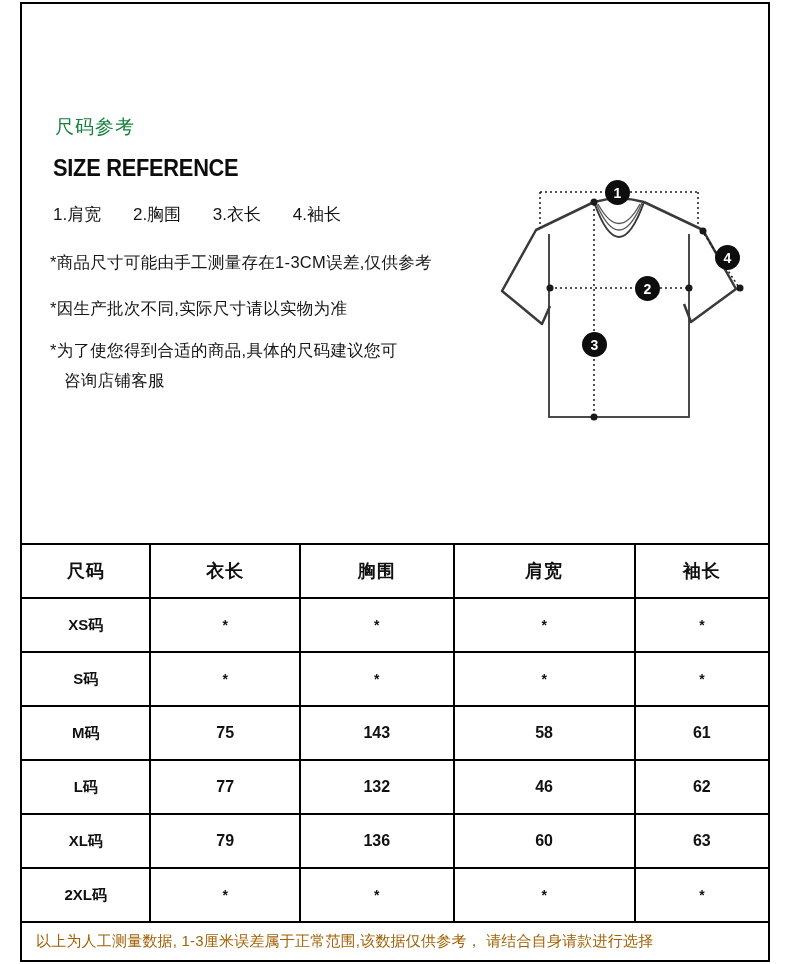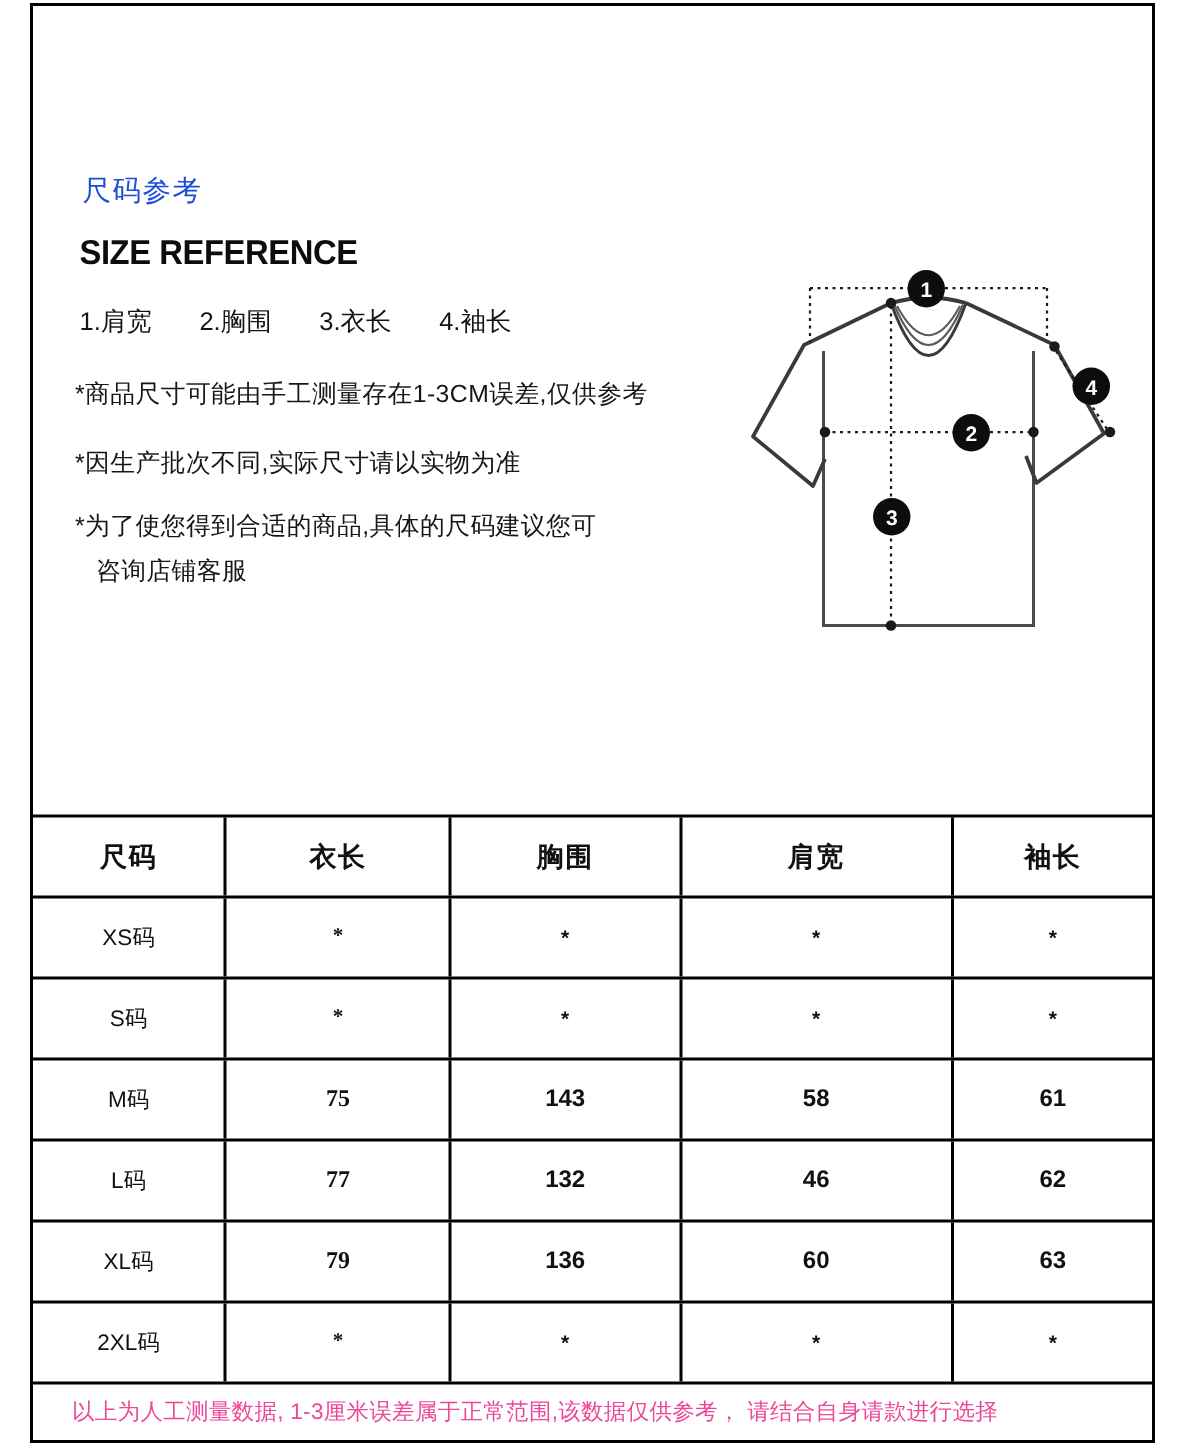--- a/index.html
+++ b/index.html
@@ -21,21 +21,21 @@
     width: 750px; height: 960px;
     border: 2px solid #000000;
   }
 
   
   .title-zh {
     position: absolute;
     left: 55px; top: 114px;
     font-size: 19px;
     letter-spacing: 1px;
-    color: #1d4ed8;
+    color: #15803d;
   }
   .title-en {
     position: absolute;
     left: 53px; top: 155px;
     font-size: 23px;
     font-weight: 700;
     letter-spacing: -0.3px;
     color: #0d0d0d;
     transform: scaleX(0.95);
     transform-origin: left center;
@@ -93,36 +93,36 @@
     border-top: 2px solid #000000;
   }
   .tcell {
     display: flex;
     align-items: center;
     justify-content: center;
     border-right: 2px solid #000000;
   }
   .tcell:last-child { border-right: none; }
   .c0 { width: 135px; }
-  .c1 { width: 156px; font-family: Liberation Serif, serif; }
+  .c1 { width: 156px; }
   .c2 { width: 160px; }
   .c3 { width: 189px; }
   .c4 { width: 138px; }
   .thead .tcell { font-size: 18px; font-weight: 700; letter-spacing: 1px; }
-  .size-label { font-size: 15px; font-weight: 400; }
+  .size-label { font-size: 15px; font-weight: 700; }
   .val { font-size: 16px; font-weight: 600; }
   .star { font-size: 14px; font-weight: 700; }
   .tfoot {
     flex: 1;
     border-top: 2px solid #000000;
     display: flex;
     align-items: center;
-    padding-left: 26px;
+    padding-left: 14px;
     font-size: 15px;
-    color: #ec4899;
+    color: #a16207;
     letter-spacing: 0.2px;
   }
 </style>
 </head>
 <body>
 
 <div class="page">
   <div class="frame"></div>
 
   <div class="title-zh">尺码参考</div>

